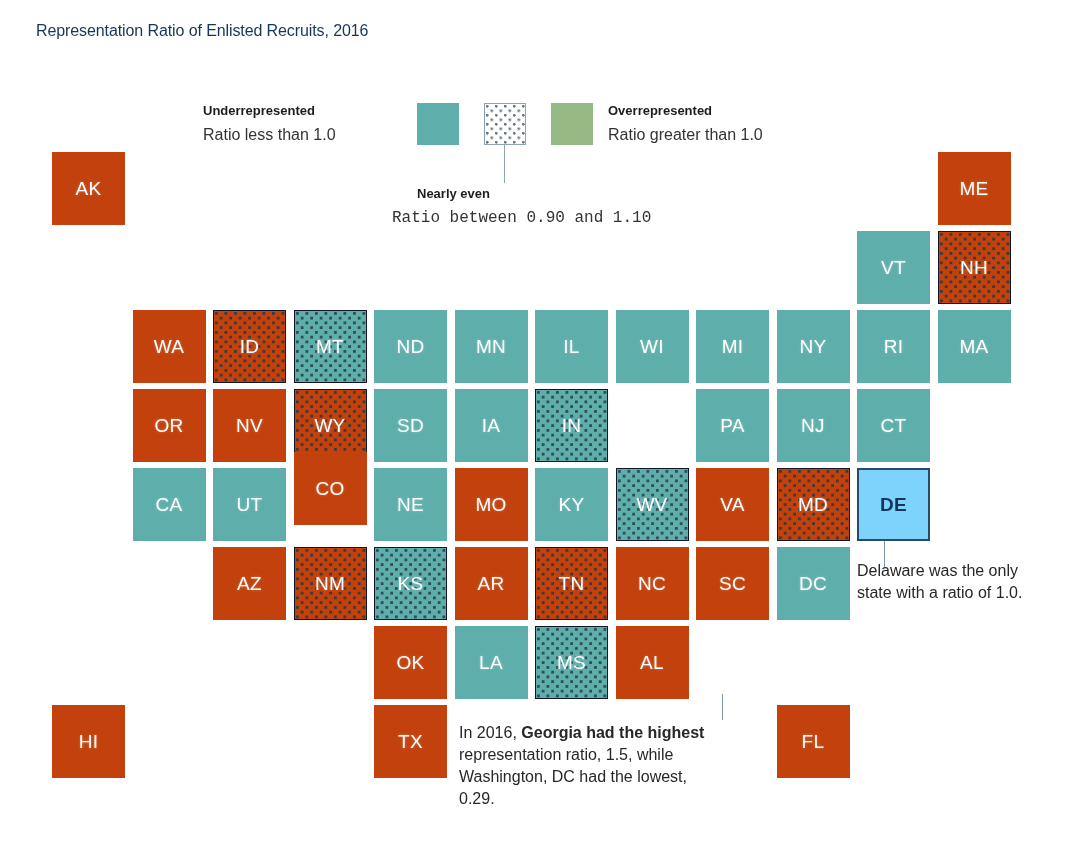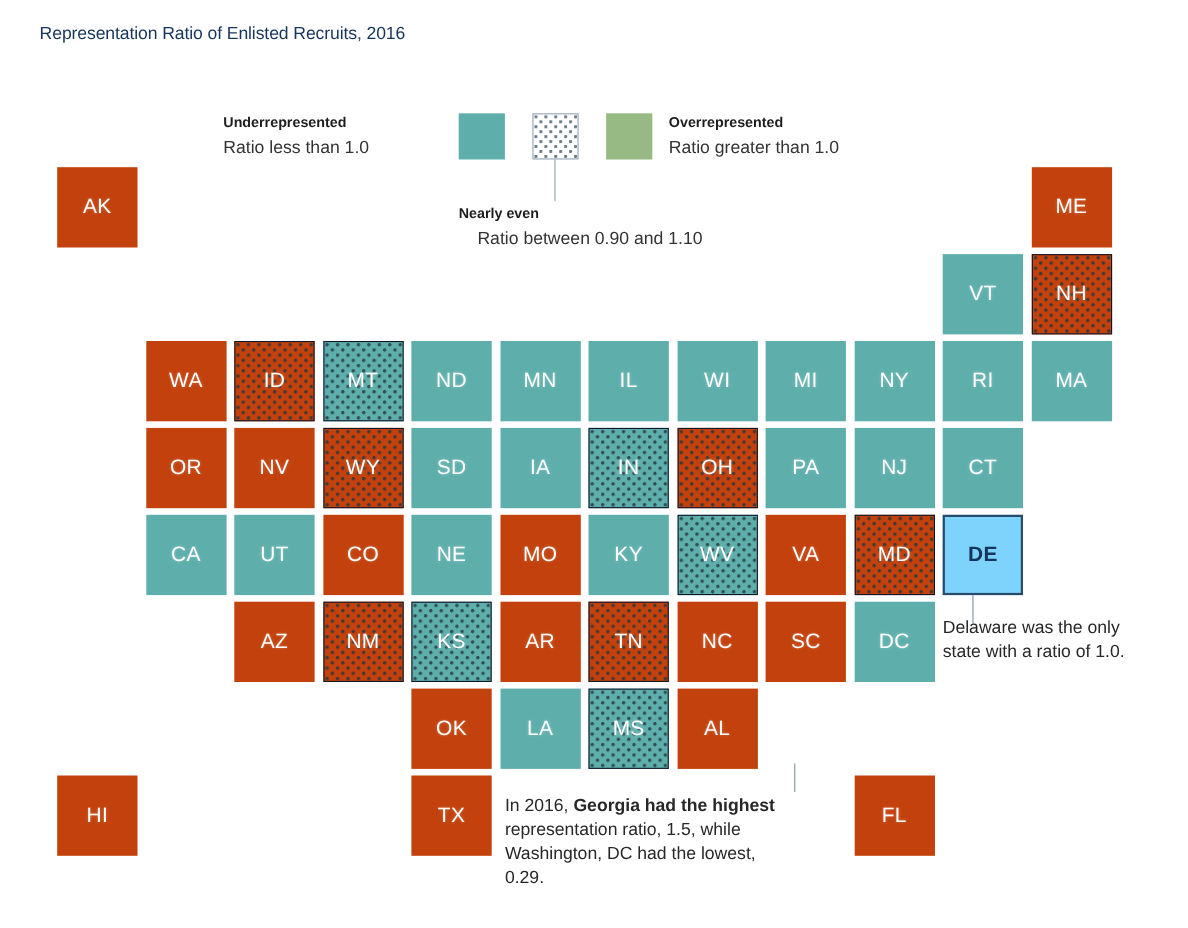--- a/index.html
+++ b/index.html
@@ -86,21 +86,21 @@
     width: 1px;
     height: 38px;
     background: #8fa3b8;
   }
 
   #legend-under-head { left: 203px; top: 103px; }
   #legend-under-sub  { left: 203px; top: 126px; }
   #legend-over-head  { left: 608px; top: 103px; }
   #legend-over-sub   { left: 608px; top: 126px; }
   #legend-even-head  { left: 417px; top: 186px; }
-  #legend-even-sub   { left: 434px; top: 209px; }
+  #legend-even-sub   { left: 392px; top: 209px; font-family: Liberation Mono, monospace; }
 
   
   #map {
     position: absolute;
     left: 0;
     top: 0;
     width: 1080px;
     height: 844px;
   }
   .state {
@@ -250,39 +250,36 @@
     </div>
     <div class="state under" style="left: 374px; top: 389px;">
       <span class="lbl">SD</span>
     </div>
     <div class="state under" style="left: 454.5px; top: 389px;">
       <span class="lbl">IA</span>
     </div>
     <div class="state under even" style="left: 535px; top: 389px;">
       <span class="lbl">IN</span>
     </div>
-    <div class="state over even" style="left: 615.5px; top: 389px;">
-      <span class="lbl">OH</span>
-    </div>
     <div class="state under" style="left: 696px; top: 389px;">
       <span class="lbl">PA</span>
     </div>
     <div class="state under" style="left: 776.5px; top: 389px;">
       <span class="lbl">NJ</span>
     </div>
     <div class="state under" style="left: 857px; top: 389px;">
       <span class="lbl">CT</span>
     </div>
     <div class="state under" style="left: 132.5px; top: 468px;">
       <span class="lbl">CA</span>
     </div>
     <div class="state under" style="left: 213px; top: 468px;">
       <span class="lbl">UT</span>
     </div>
-    <div class="state over" style="left: 293.5px; top: 468px;">
+    <div class="state over" style="left: 293.5px; top: 452px;">
       <span class="lbl">CO</span>
     </div>
     <div class="state under" style="left: 374px; top: 468px;">
       <span class="lbl">NE</span>
     </div>
     <div class="state over" style="left: 454.5px; top: 468px;">
       <span class="lbl">MO</span>
     </div>
     <div class="state under" style="left: 535px; top: 468px;">
       <span class="lbl">KY</span>

